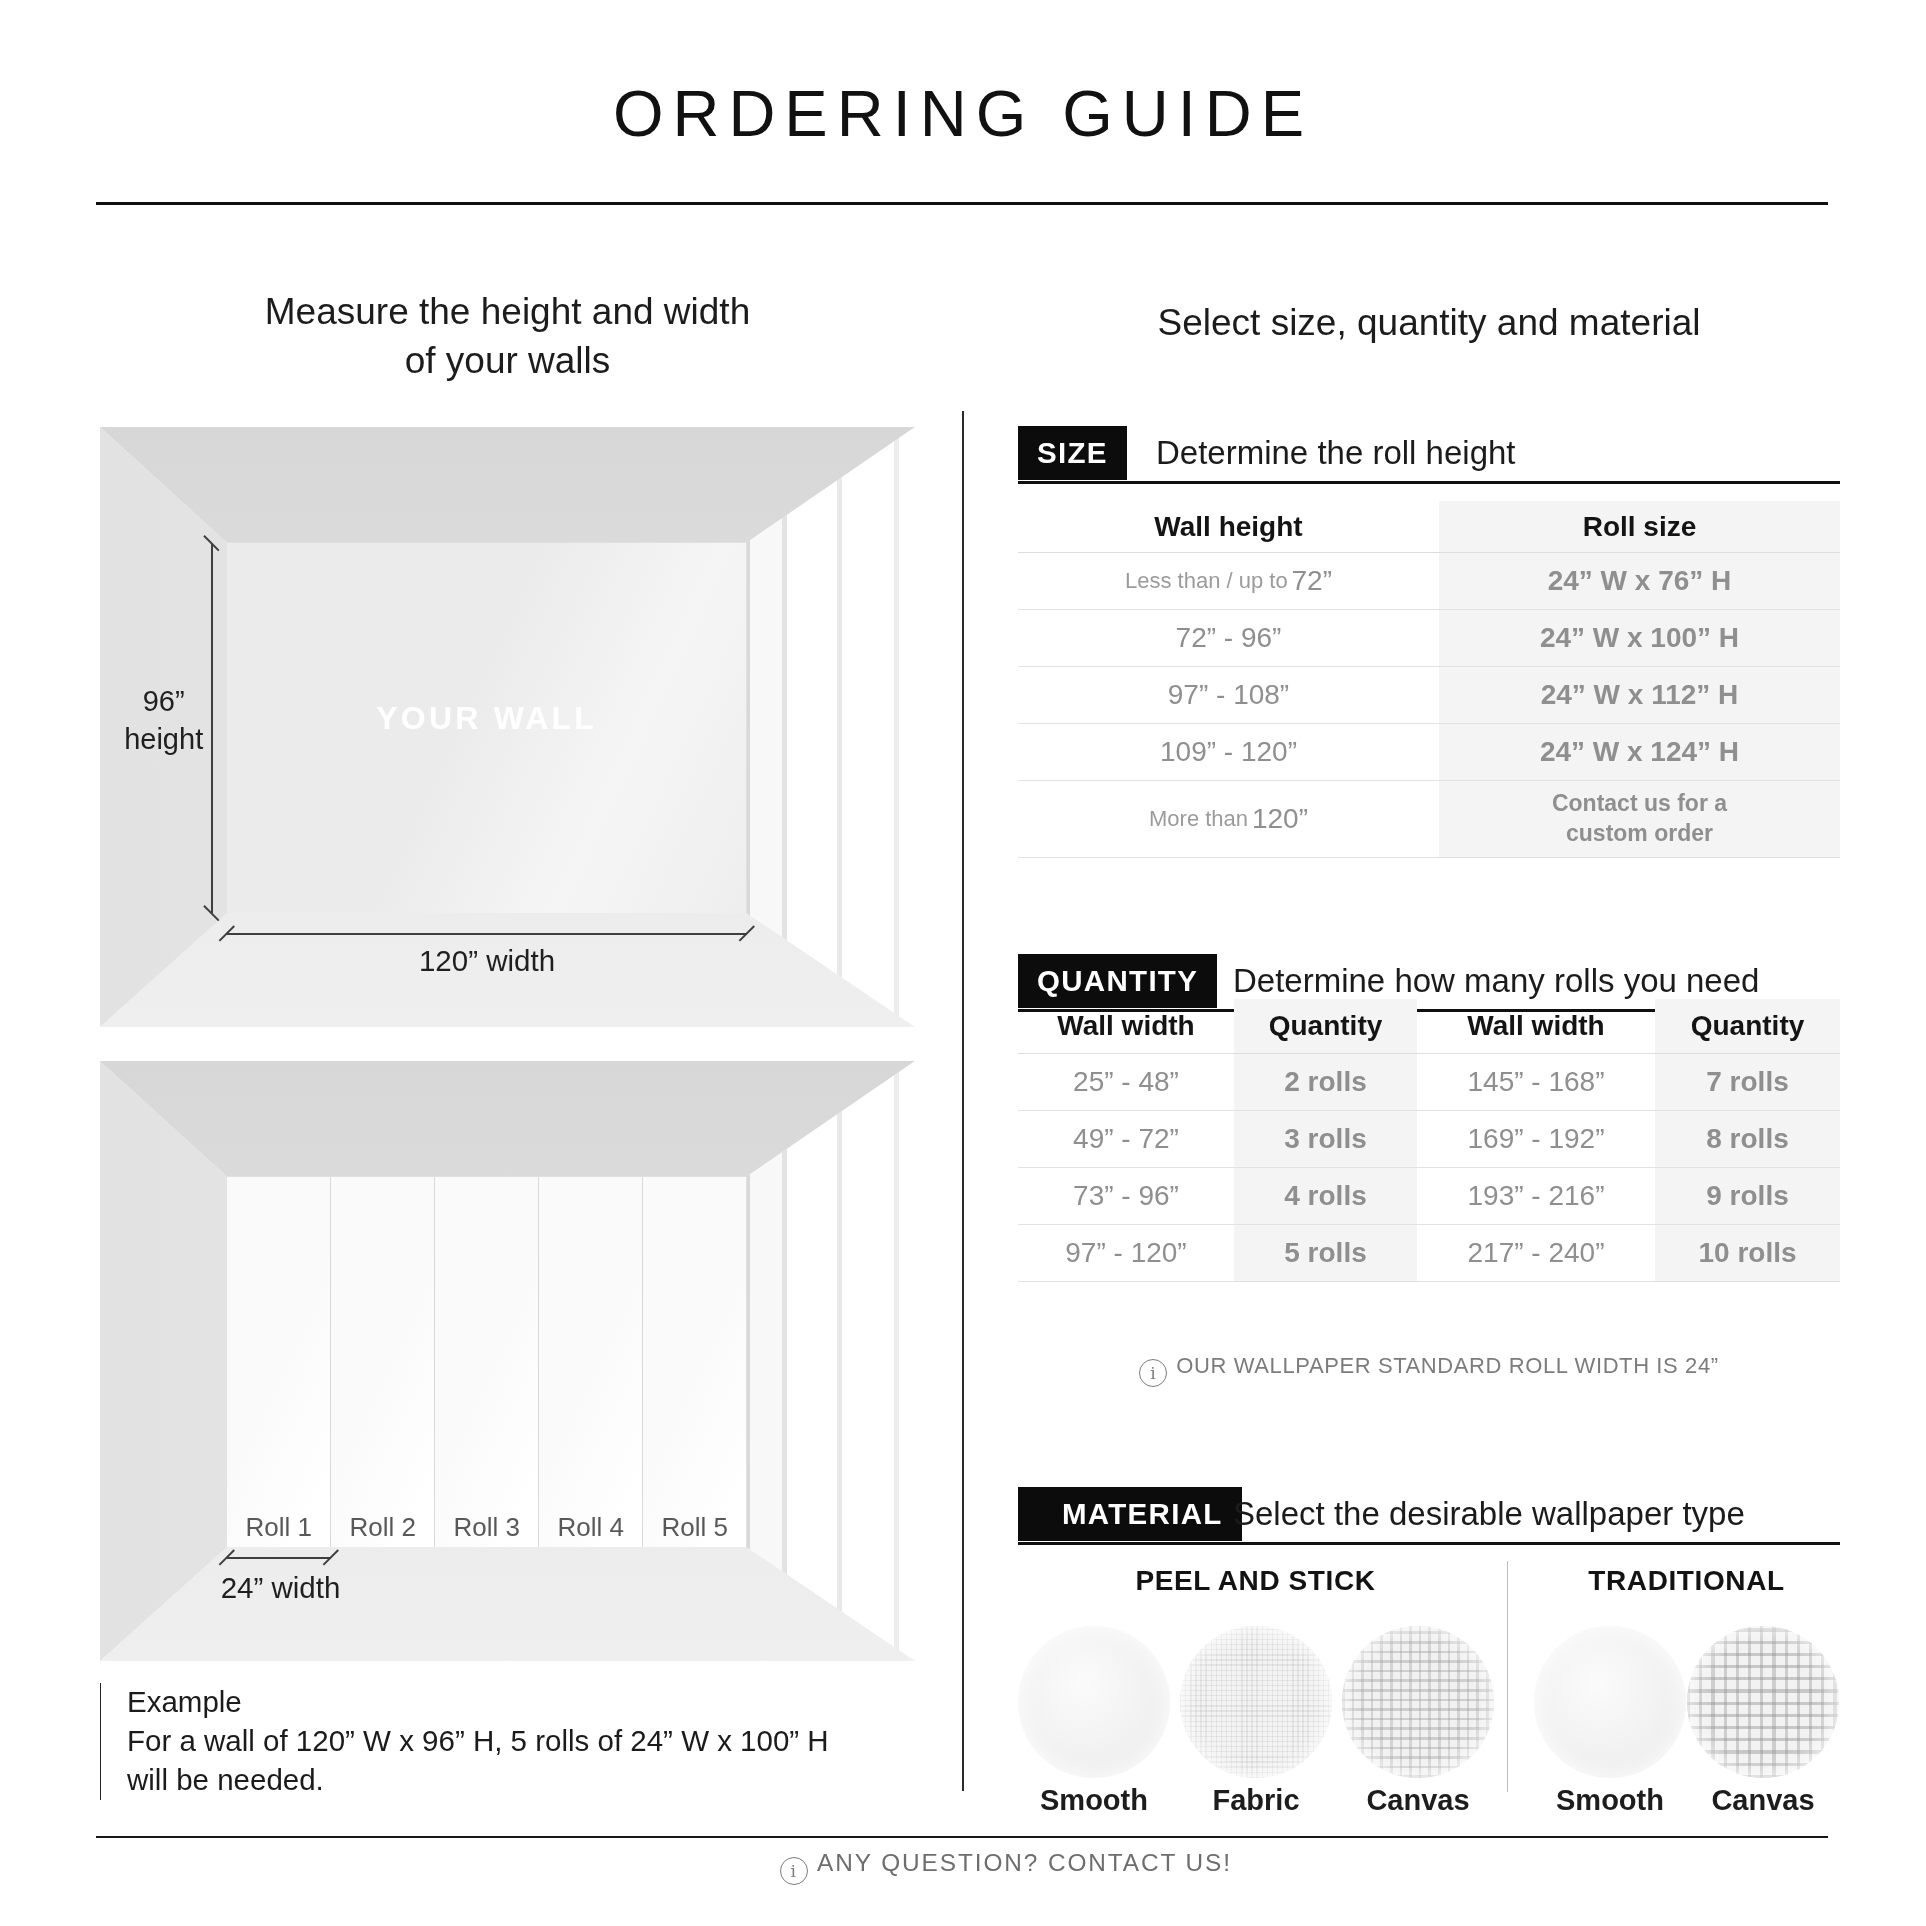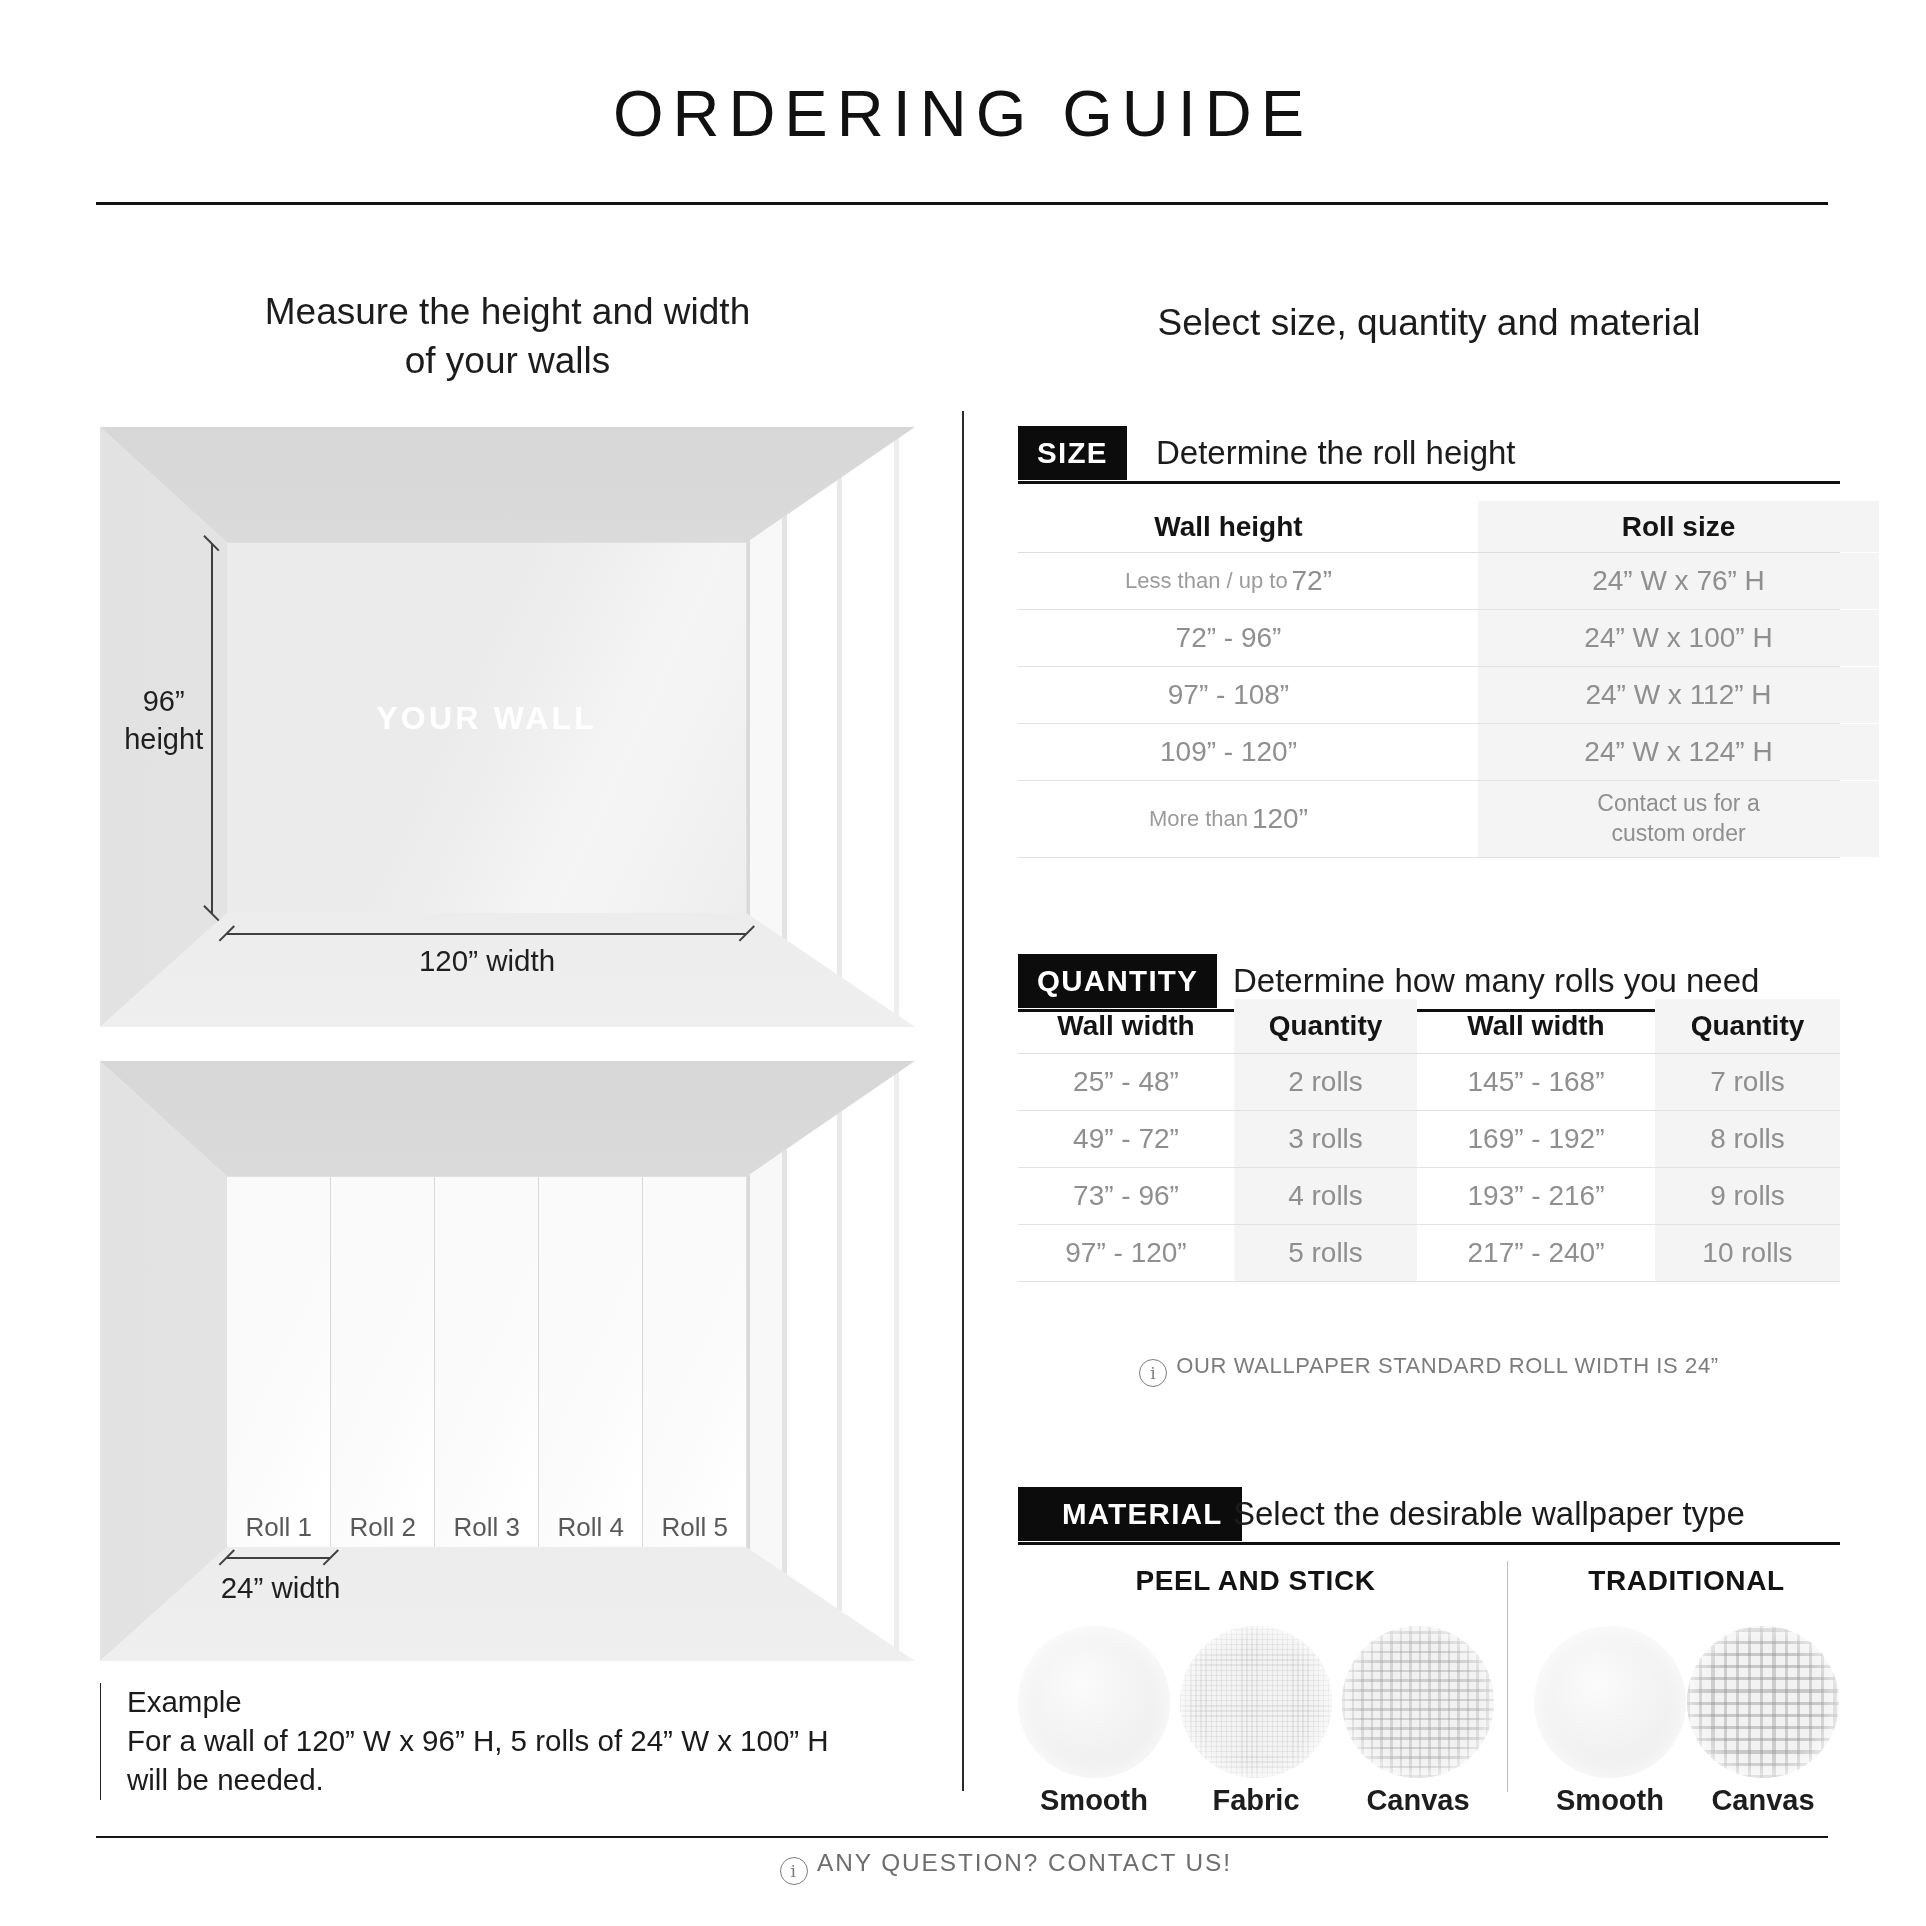--- a/index.html
+++ b/index.html
@@ -64,27 +64,27 @@
   .m-badge{left:1018px;top:1487px;padding-left:44px;}
   .m-sub{left:1233px;top:1495px;}
   .m-rule{left:1018px;top:1542px;}
 
   
   .tbl{left:1018px;width:822px;}
   .size-tbl{top:501px;}
   .q-tbl{top:999px;}
   .trow{display:grid;align-items:stretch;border-bottom:1.3px solid #e2e2e2;}
   .trow.head{border-bottom:1.3px solid #dddddd;}
-  .size-tbl .trow{grid-template-columns:421px 401px;min-height:56px;gap:39px;}
+  .size-tbl .trow{grid-template-columns:421px 401px;min-height:56px;}
   .size-tbl .trow.head{min-height:51px;}
   .size-tbl .trow.tall{min-height:76px;}
   .q-tbl .trow{grid-template-columns:216px 183px 238px 185px;min-height:56px;}
   .q-tbl .trow.head{min-height:54px;}
   .cell{display:flex;align-items:center;justify-content:center;text-align:center;}
-  .shade{background:#f4f4f4;}
+  .shade{background:#f4f4f4;font-weight:bold;}
   .hdr{font-size:28px;font-weight:bold;color:#141414;}
   .val{font-size:28px;color:#8f8f8f;}
   .pre{font-size:22px;color:#9b9b9b;margin-right:3.9px;}
   .wrapcell{max-width:218px;font-size:23px;line-height:1.3;color:#8f8f8f;}
 
   .note{left:1018px;top:1353px;width:822px;text-align:center;font-size:22px;letter-spacing:0.6px;color:#7c7c7c;}
   .info-i{display:inline-flex;align-items:center;justify-content:center;width:26px;height:26px;border:1.9px solid #7c7c7c;border-radius:50%;font-size:17.3px;font-style:normal;color:#7c7c7c;vertical-align:-6.4px;margin-right:9px;font-family:"DejaVu Serif",serif;}
 
   
   .grp-title{top:1565px;text-align:center;font-size:28px;font-weight:bold;color:#131313;letter-spacing:0.6px;}

